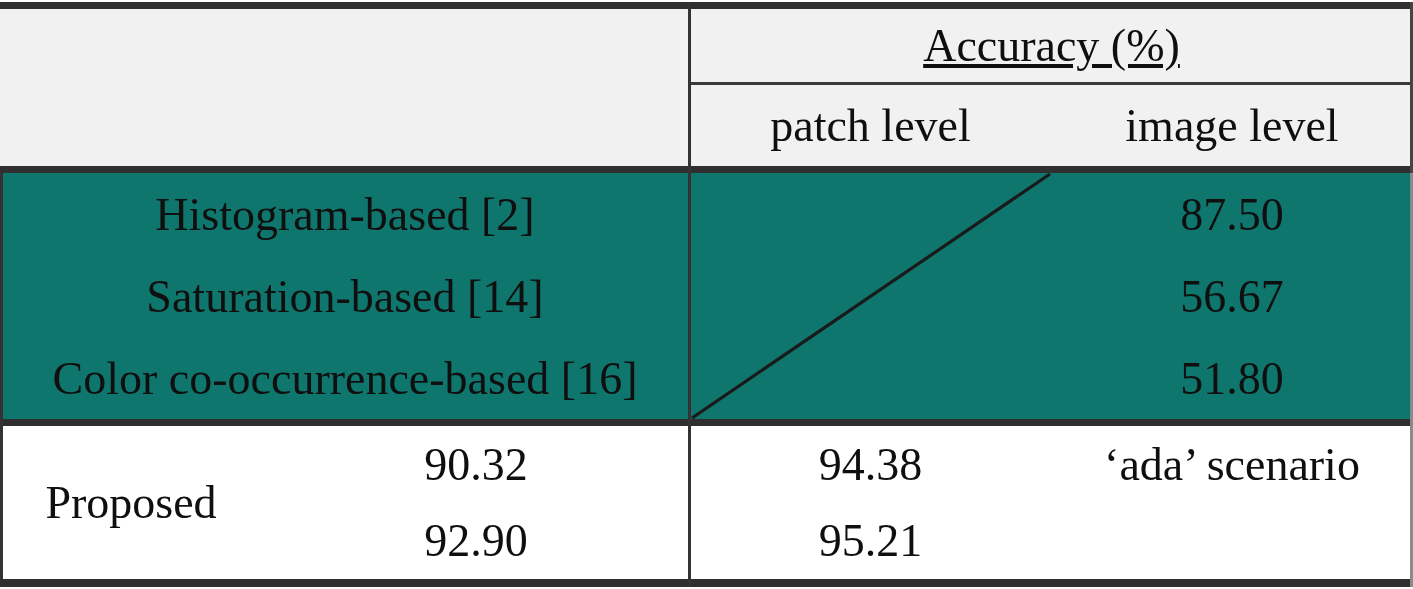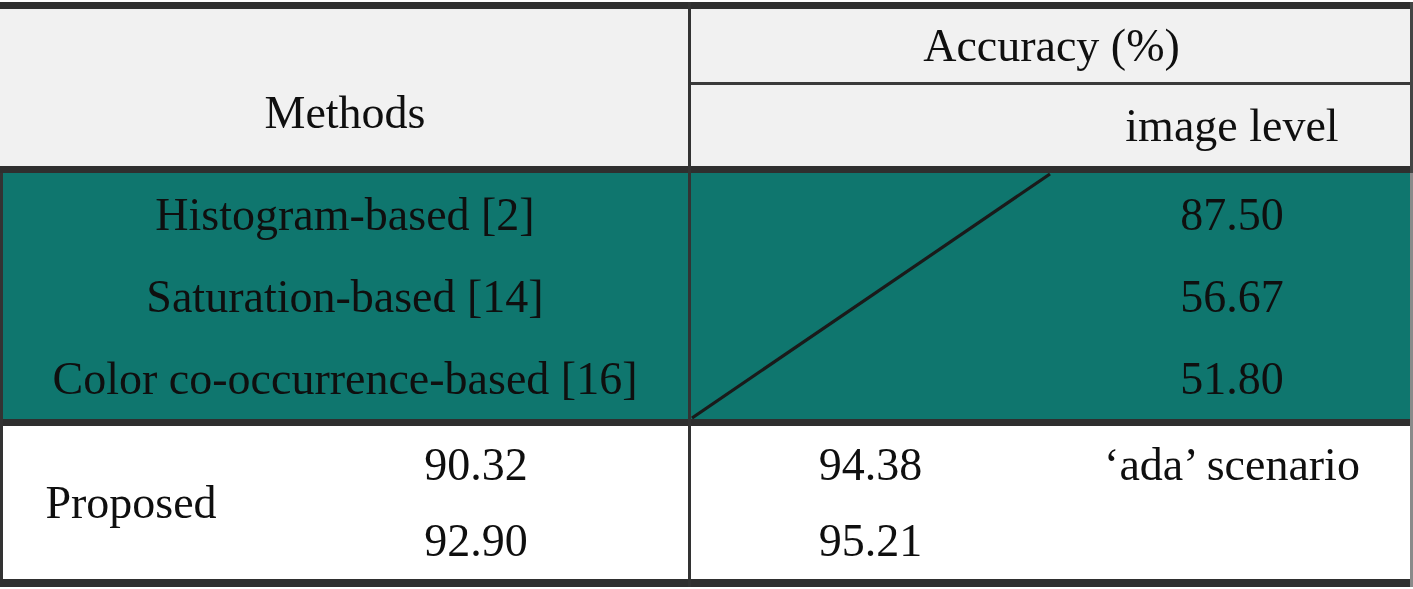--- a/index.html
+++ b/index.html
@@ -26,21 +26,21 @@
 
   .header {
     position: absolute; left: 0; top: 9px; width: 1413px; height: 157px;
     background: #f1f1f1;
     display: grid;
     grid-template-columns: 690px 361px 362px;
     grid-template-rows: 76px 81px;
   }
   .cell { display: flex; align-items: center; justify-content: center; }
   .cell-methods  { grid-column: 1; grid-row: 1 / 3; padding-top: 50px; }
-  .cell-accuracy { grid-column: 2 / 4; grid-row: 1; border-bottom: 3px solid #3a3a3a; }
+  .cell-accuracy { grid-column: 2 / 4; grid-row: 1; border-bottom: 3px solid #3a3a3a; text-decoration: underline; }
   .cell-patch    { grid-column: 2; grid-row: 2; }
   .cell-image    { grid-column: 3; grid-row: 2; }
 
   .group1 {
     position: absolute; left: 0; top: 173px; width: 1413px; height: 246px;
     display: grid;
     grid-template-columns: 690px 361px 362px;
     grid-template-rows: 82px 82px 82px;
     background: #0f766e;
   }
@@ -62,25 +62,25 @@
 <body>
 
 <div id="canvas">
 
   <div class="rule top"></div>
   <div class="rule mid1"></div>
   <div class="rule mid2"></div>
   <div class="rule bottom"></div>
 
   <div class="header">
-    <div class="cell cell-methods">
-      <span>Methods</span>
-    </div>
     <div class="cell cell-accuracy">
       <span>Accuracy (%)</span>
+    </div>
+    <div class="cell cell-patch">
+      <span>patch level</span>
     </div>
     <div class="cell cell-image">
       <span>image level</span>
     </div>
   </div>
 
   <div class="group1">
     <div class="cell">
       <span>Histogram-based [2]</span>
     </div>

